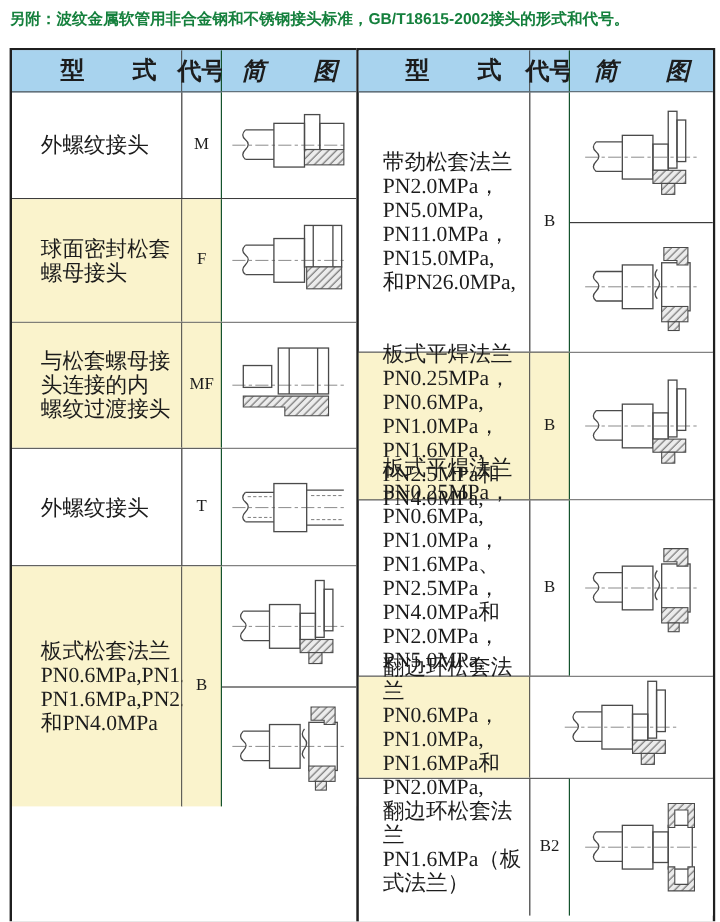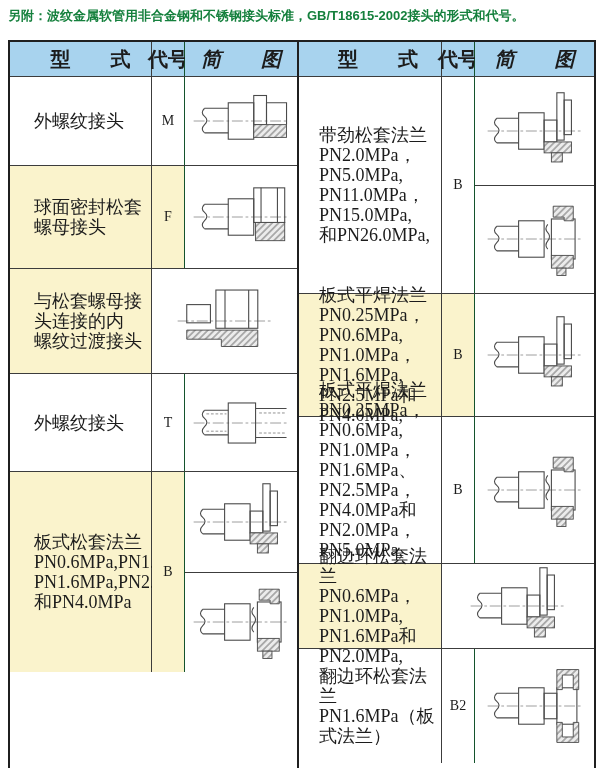--- a/index.html
+++ b/index.html
@@ -148,20 +148,21 @@
           <div class="dg">
             <svg>
               <use href="#s-f"></use>
             </svg>
           </div>
         </div>
     </div>
     <div class="row hl" style="height:104px">
       <div class="ct">与松套螺母接头连接的内
 螺纹过渡接头</div>
+      <div class="cc">MF</div>
       <div class="cd">
           <div class="dg">
             <svg>
               <use href="#s-mf"></use>
             </svg>
           </div>
         </div>
     </div>
     <div class="row" style="height:97px">
       <div class="ct">外螺纹接头</div>

